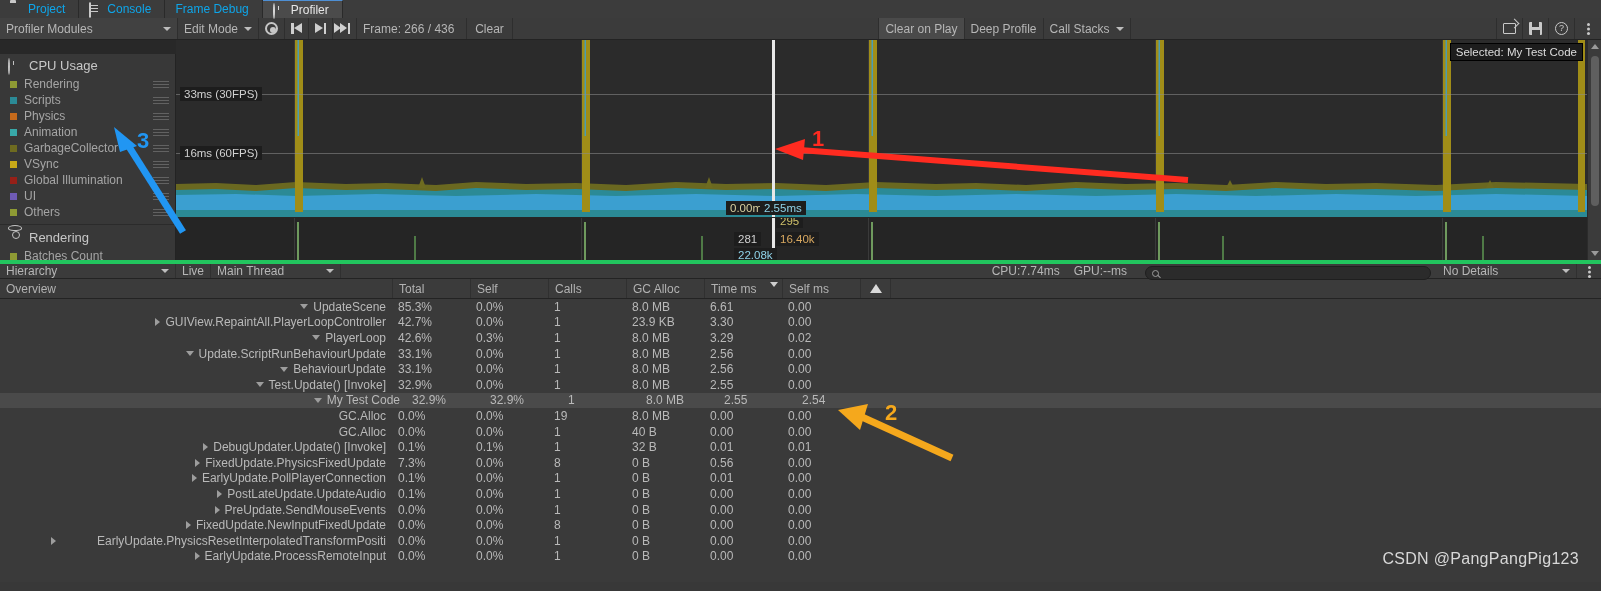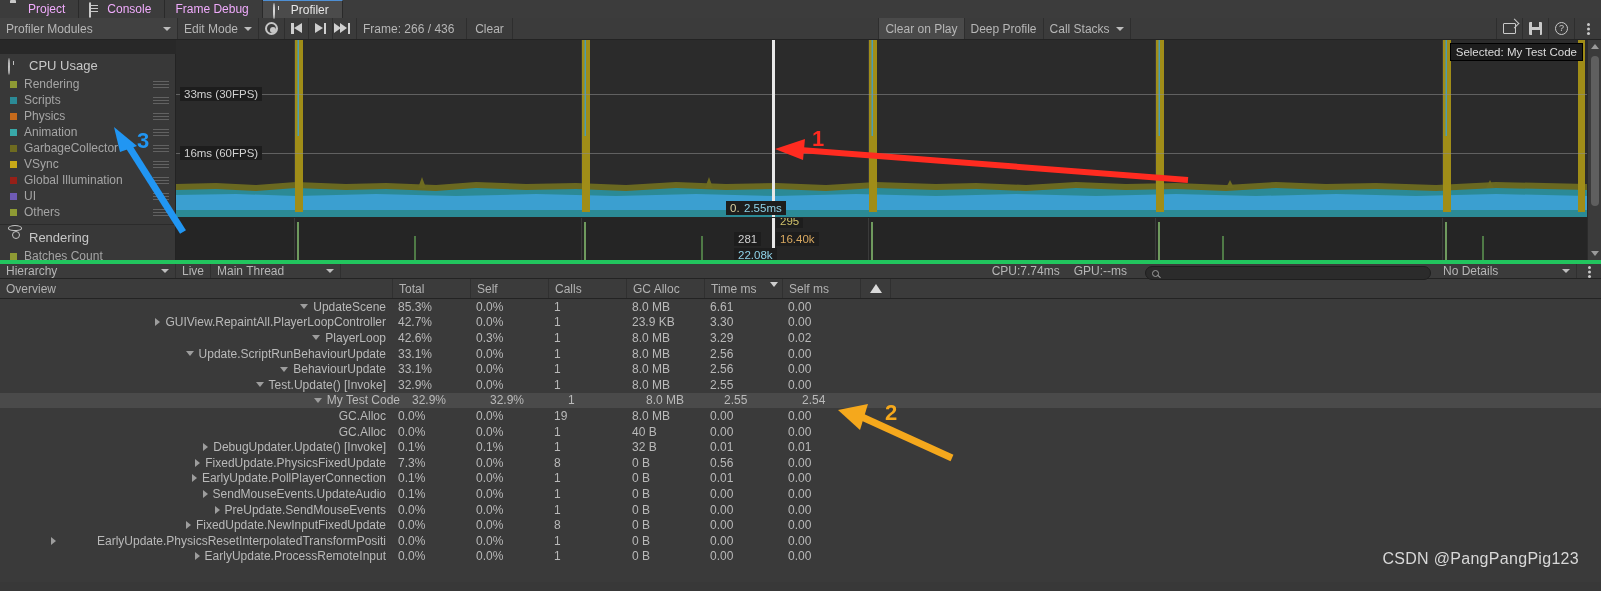--- a/index.html
+++ b/index.html
@@ -7,21 +7,21 @@
   body {
     width:1601px; height:591px; overflow:hidden;
     font-family:"Liberation Sans", sans-serif;
     font-size:12px; color:#b6b6b6;
     -webkit-font-smoothing:antialiased;
   }
   .app { position:relative; width:1601px; height:591px; background:#383838; }
 
   
   .tabbar { height:18px; background:#3c3c3c; display:flex; align-items:stretch; position:relative; }
-  .tab { display:flex; align-items:center; gap:5px; padding:0 13px 0 10px; font-size:12px; color:#f0abfc;
+  .tab { display:flex; align-items:center; gap:5px; padding:0 13px 0 10px; font-size:12px; color:#0ea5e9;
          border-right:1px solid #2a2a2a; }
   .tab.active { background:#4b4b4b; border-top:1px solid #4e8fd4; color:#e6e6e6; }
   .tab .ico { display:inline-block; width:13px; height:12px; position:relative; }
   .folder-ico { width:13px;height:10px;background:#c9c9c9; border-radius:1px; position:relative; }
   .folder-ico:before{content:"";position:absolute;top:-3px;left:0;width:6px;height:3px;background:#c9c9c9;border-radius:1px 1px 0 0;}
   .console-ico { width:11px;height:11px;border:1px solid #c9c9c9;border-radius:1px;position:relative;}
   .console-ico:before{content:"";position:absolute;left:1px;top:2px;width:7px;height:1px;background:#c9c9c9;
     box-shadow:0 3px 0 #c9c9c9, 0 6px 0 #c9c9c9;}
   .prof-ico { width:12px;height:12px;border:1.5px solid #d6d6d6;border-radius:50%;position:relative;}
   .prof-ico:after{content:"";position:absolute;left:4px;top:2px;width:1.5px;height:4px;background:#d6d6d6;}
@@ -344,21 +344,21 @@
         <div class="gridline" style="top:54px"></div>
         <div class="glabel" style="left:4px;top:54px">33ms (30FPS)</div>
         <div class="gridline" style="top:113px"></div>
         <div class="glabel" style="left:4px;top:113px">16ms (60FPS)</div>
 
         <div class="playhead" style="left:596px"></div>
 
         <div class="sel-badge" style="right:4px;top:3px">Selected: My Test Code</div>
 
         <div class="tooltip" style="left:550px;top:161px;color:#d8d0a0">0.00ms</div>
-        <div class="tooltip" style="left:564px;top:161px;color:#8fd2e8">2.55ms</div>
+        <div class="tooltip" style="left:584px;top:161px;color:#8fd2e8">2.55ms</div>
       </div>
 
       <div class="graph-sub">
         <div class="vgrid" style="left:118px"></div>
         <div class="vgrid" style="left:405px"></div>
         <div class="vgrid" style="left:692px"></div>
         <div class="vgrid" style="left:979px"></div>
         <div class="vgrid" style="left:1266px"></div>
         <svg width="1411" height="42" style="position:absolute;left:0;top:0">
           <g fill="#6f9a5e">
@@ -578,21 +578,21 @@
           <div class="tc" style="width: 78px;">0.1%</div>
           <div class="tc" style="width: 78px;">0.0%</div>
           <div class="tc" style="width: 78px;">1</div>
           <div class="tc" style="width: 78px;">0 B</div>
           <div class="tc" style="width: 78px;">0.01</div>
           <div class="tc" style="width: 78px;">0.00</div>
         </div>
         <div class="trow">
           <div class="tc name" style="width: 392px; padding-left: 52px;">
             <span class="foldt "></span>
-            <span>SendMouseEvents.UpdateAudio</span>
+            <span>PostLateUpdate.UpdateAudio</span>
           </div>
           <div class="tc" style="width: 78px;">0.1%</div>
           <div class="tc" style="width: 78px;">0.0%</div>
           <div class="tc" style="width: 78px;">1</div>
           <div class="tc" style="width: 78px;">0 B</div>
           <div class="tc" style="width: 78px;">0.00</div>
           <div class="tc" style="width: 78px;">0.00</div>
         </div>
         <div class="trow">
           <div class="tc name" style="width: 392px; padding-left: 52px;">

